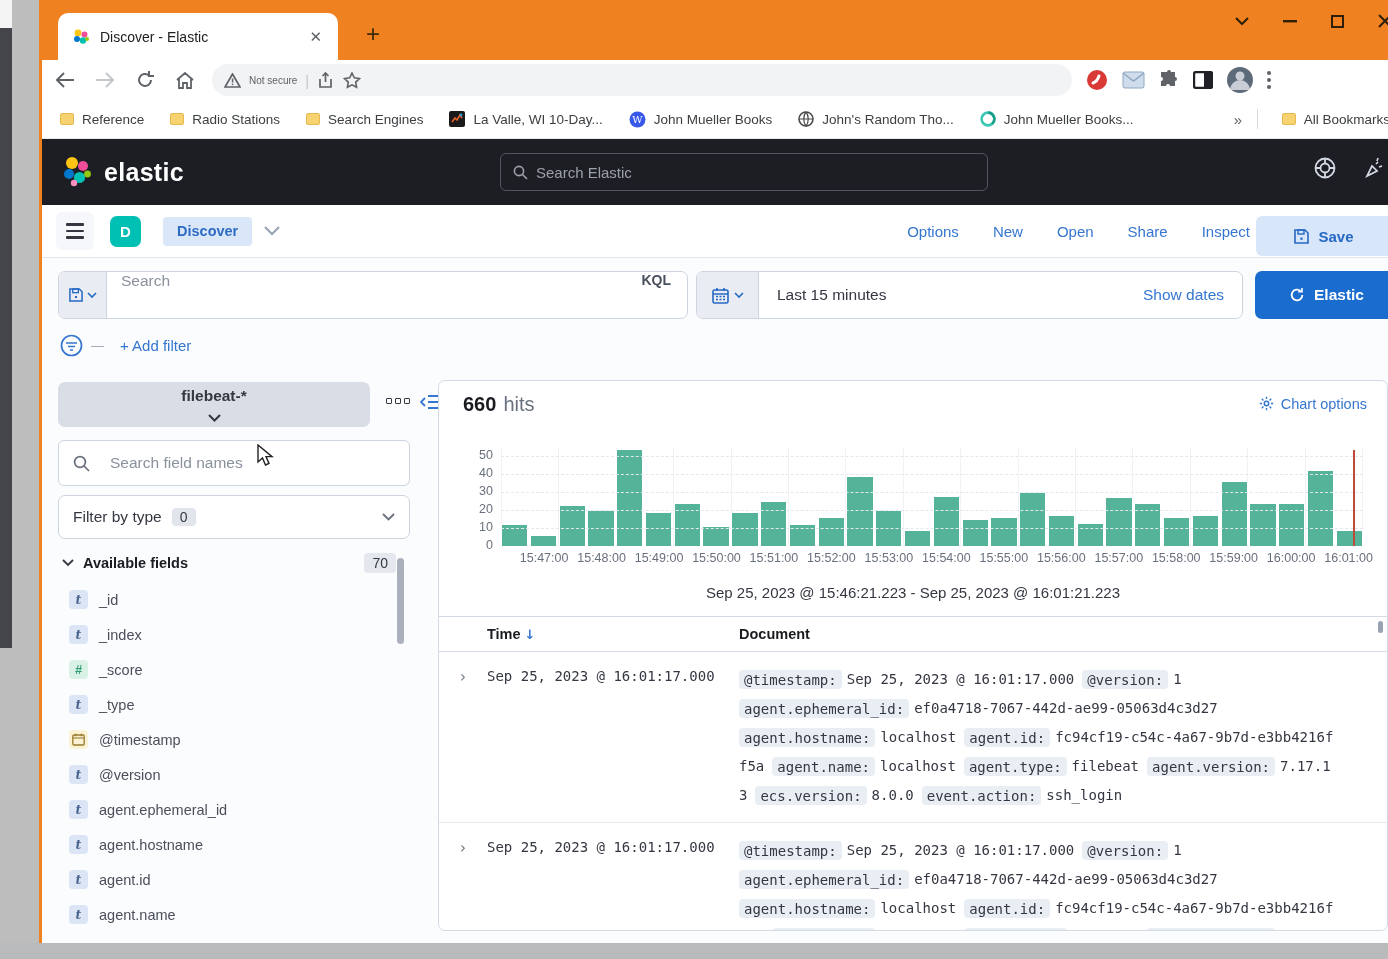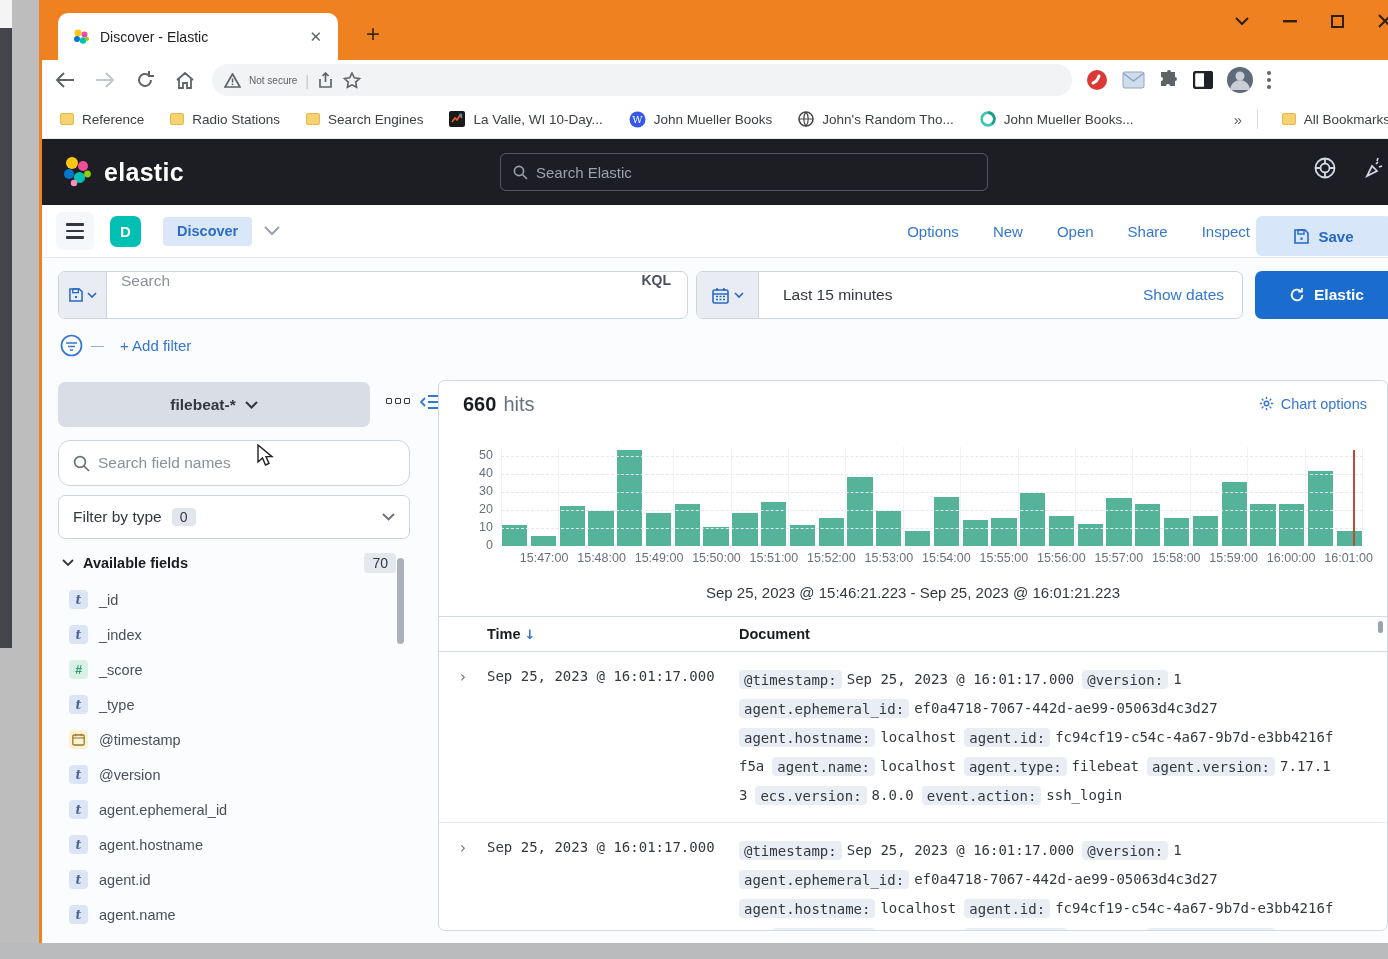--- a/index.html
+++ b/index.html
@@ -71,36 +71,36 @@
   #qbar-left { position:absolute; left:16px; top:13px; width:630px; height:48px; background:#fff; border:1px solid #cdd3df;
                border-radius:7px; display:flex; align-items:flex-start; overflow:hidden; }
   #saved-q { width:48px; height:100%; background:#e9edf3; border-right:1px solid #cdd3df; display:flex; align-items:center;
              justify-content:center; gap:4px; }
   #q-input { flex:1; color:#8a919d; font-size:15.5px; padding-left:14px; }
   #kql { color:#49505c; font-size:14px; font-weight:600; padding-right:16px; }
   #qbar-date { position:absolute; left:654px; top:13px; width:547px; height:48px; background:#fff; border:1px solid #cdd3df;
                border-radius:7px; display:flex; align-items:center; overflow:hidden; }
   #cal-btn { width:62px; height:100%; background:#e9edf3; border-right:1px solid #cdd3df; display:flex; align-items:center;
              justify-content:center; gap:5px; }
-  #time-range { color:#343741; font-size:15.5px; padding-left:24px; flex:1; }
+  #time-range { color:#343741; font-size:15.5px; padding-left:18px; flex:1; }
   #show-dates { color:#3576d1; font-size:15.5px; padding-right:18px; }
   #refresh-btn { position:absolute; left:1213px; top:13px; width:143px; height:48px; background:#1a6dce; border-radius:7px;
                  color:#fff; font-weight:600; font-size:15.5px; display:flex; align-items:center; justify-content:center; gap:9px; }
   #filter-row { position:absolute; left:18px; top:76px; display:flex; align-items:center; gap:8px; }
   #add-filter { color:#3576d1; font-size:15px; margin-left:8px; }
   .filter-dash { color:#98a2b3; font-size:13px; }
 
   
   #idx-pill { position:absolute; left:16px; top:124px; width:312px; height:45px; background:#d9dde6; border-radius:7px;
-              display:flex; align-items:center; justify-content:center; gap:9px; color:#343741; font-weight:700; font-size:15.5px; }
+              display:flex; align-items:center; justify-content:center; gap:9px; color:#343741; font-weight:700; font-size:15.5px;flex-direction:column; }
   #dots-ic { position:absolute; left:344px; top:140px; display:flex; gap:3px; }
   #dots-ic i { width:6px; height:6px; border:1.5px solid #343741; border-radius:1px; display:block; }
   #collapse-ic { position:absolute; left:378px; top:136px; }
   #field-search { position:absolute; left:16px; top:182px; width:352px; height:46px; background:#fff; border:1px solid #cdd3df;
-                  border-radius:12px; display:flex; align-items:center; gap:8px; padding:12px 14px; color:#8a919d; font-size:15.5px; }
+                  border-radius:6px; display:flex; align-items:center; gap:20px; padding:12px 14px; color:#8a919d; font-size:15.5px; }
   #type-filter { position:absolute; left:16px; top:237px; width:352px; height:44px; background:#fff; border:1px solid #cdd3df;
                  border-radius:7px; display:flex; align-items:center; gap:10px; padding:0 14px; color:#343741; font-size:15.5px; }
   #type-filter .cnt { background:#e2e5ec; border-radius:4px; padding:1px 8px; font-size:14px; color:#343741; }
   #type-filter .chev { margin-left:auto; }
   #avail-row { position:absolute; left:20px; top:295px; width:348px; display:flex; align-items:center; gap:9px; }
   #avail-row b { font-size:14.5px; color:#1a1c21; }
   #avail-cnt { margin-left:auto; margin-right:14px; background:#e4e7ed; border-radius:4px; padding:2px 8px; font-size:14px; color:#343741; }
   #fields-scroll { position:absolute; left:355px; top:300px; width:7px; height:86px; background:#aab0bc; border-radius:4px; }
   #fields-list { position:absolute; left:16px; top:324px; width:340px; }
   .field-row { height:35px; display:flex; align-items:center; gap:11px; padding-left:11px; }

